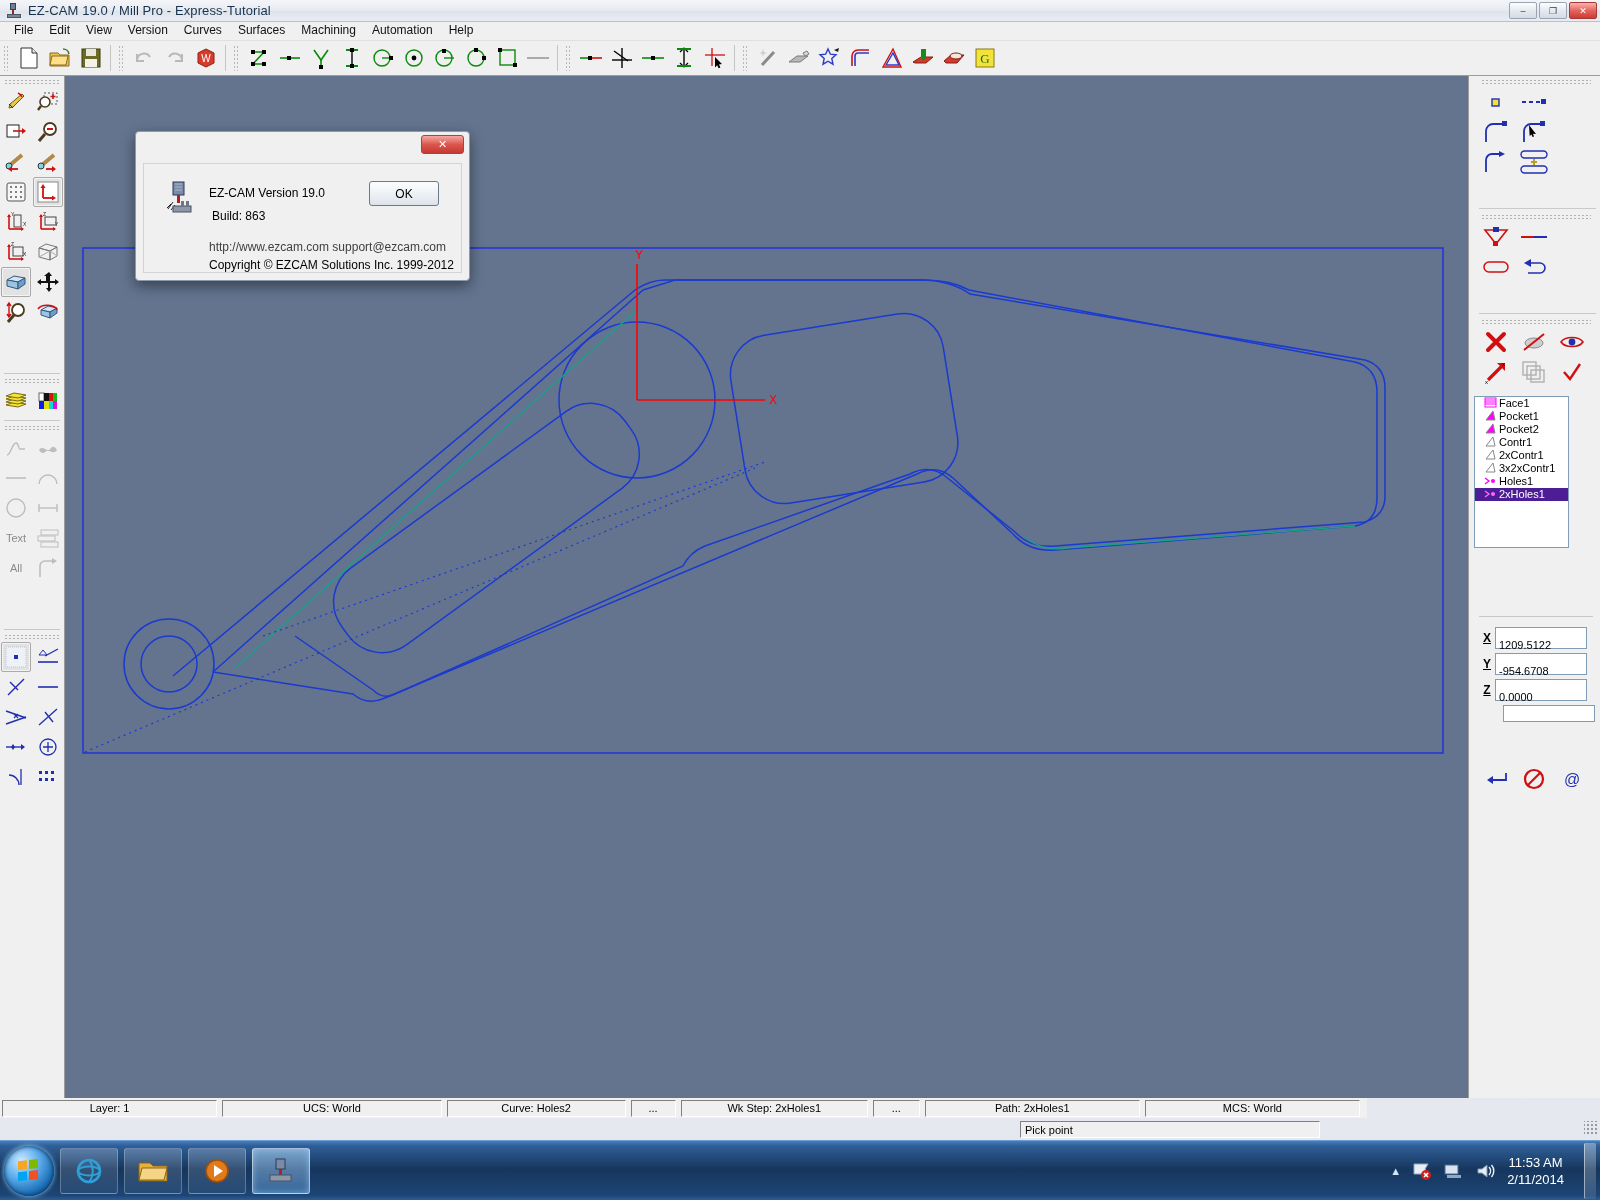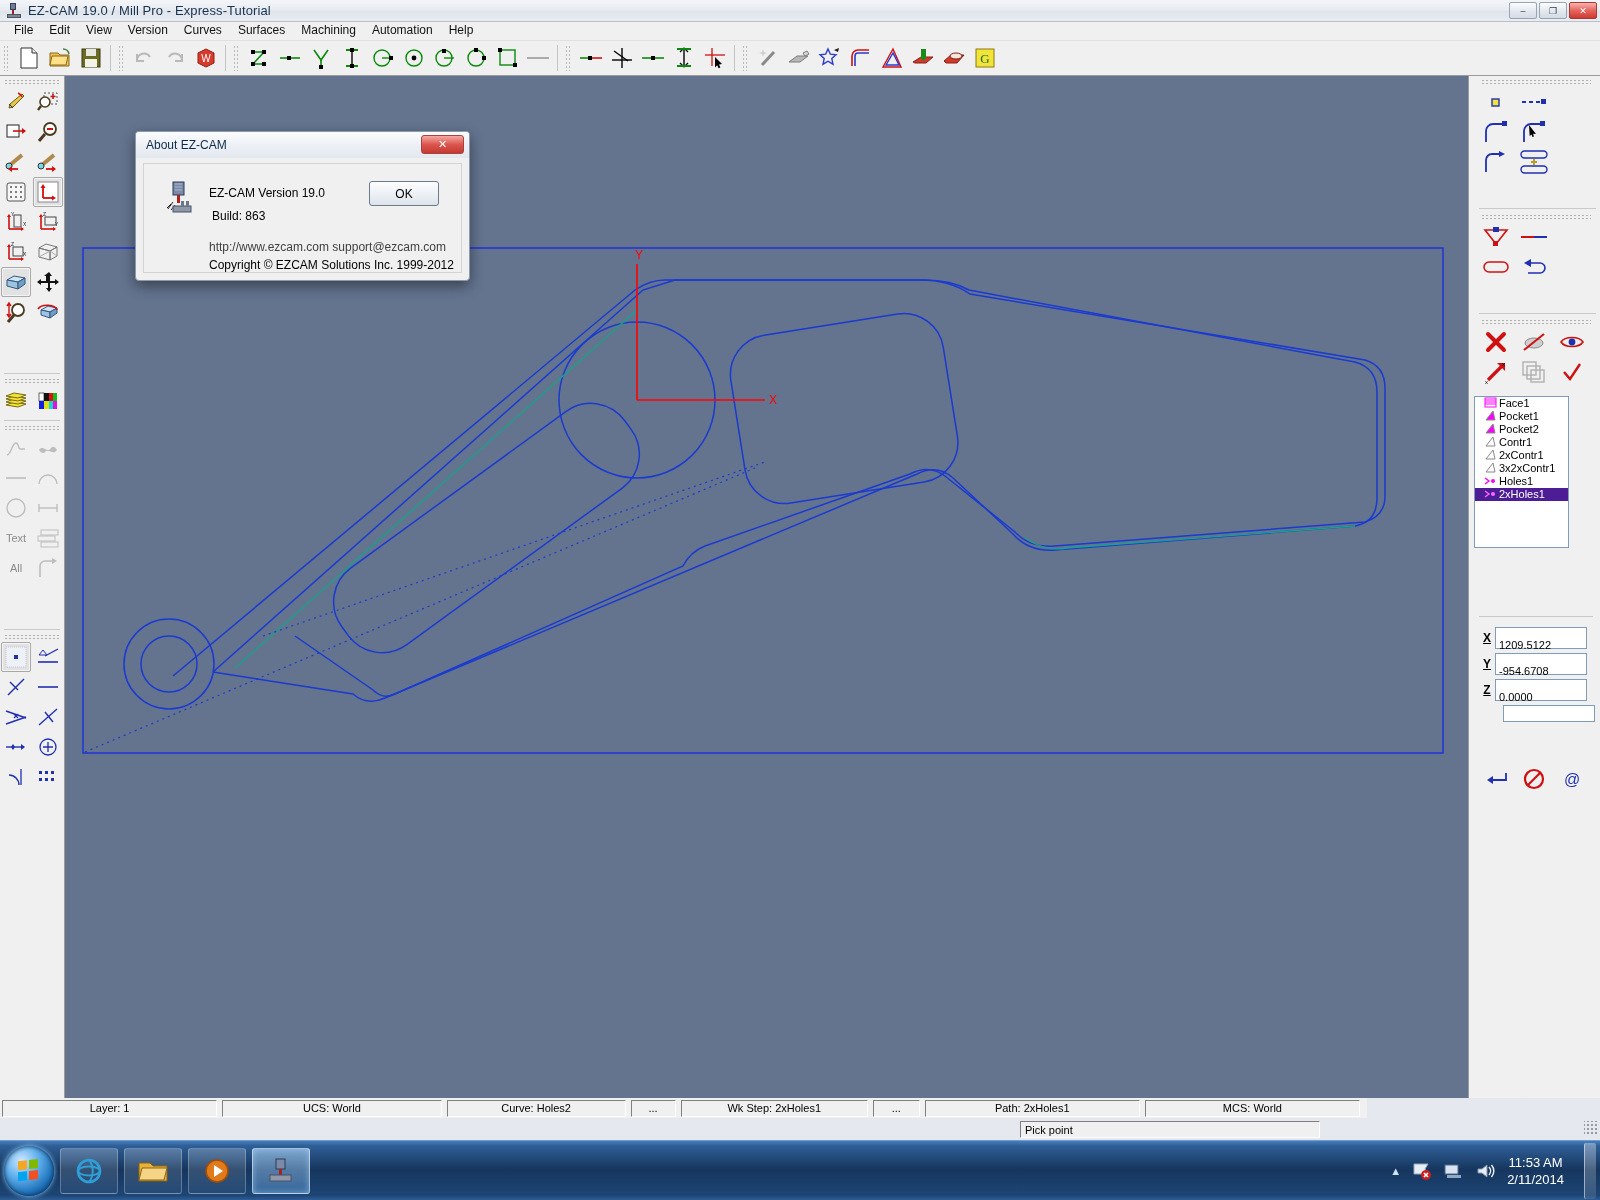--- a/index.html
+++ b/index.html
@@ -1178,23 +1178,20 @@
       </svg>
       <div class="clock">
         <div>11:53 AM</div>
         <div>2/11/2014</div>
       </div>
       <div class="showdesk"></div>
     </div>
   </div>
 
   <div class="dialog">
-    <div class="dlg-title">
-      <span>About EZ-CAM</span>
-    </div>
     <div class="dlg-close">✕</div>
     <div class="dlg-body">
       <div class="dlg-ico">
         <svg width="36" height="36" viewBox="0 0 36 36">
           <rect x="12" y="2" width="11" height="13" fill="#7b8aa8" stroke="#2b3a56"></rect>
           <g stroke="#aab6cc">
               <line x1="14" y1="4" x2="21" y2="4"></line>
               <line x1="14" y1="7" x2="21" y2="7"></line>
               <line x1="14" y1="10" x2="21" y2="10"></line>
             </g>

